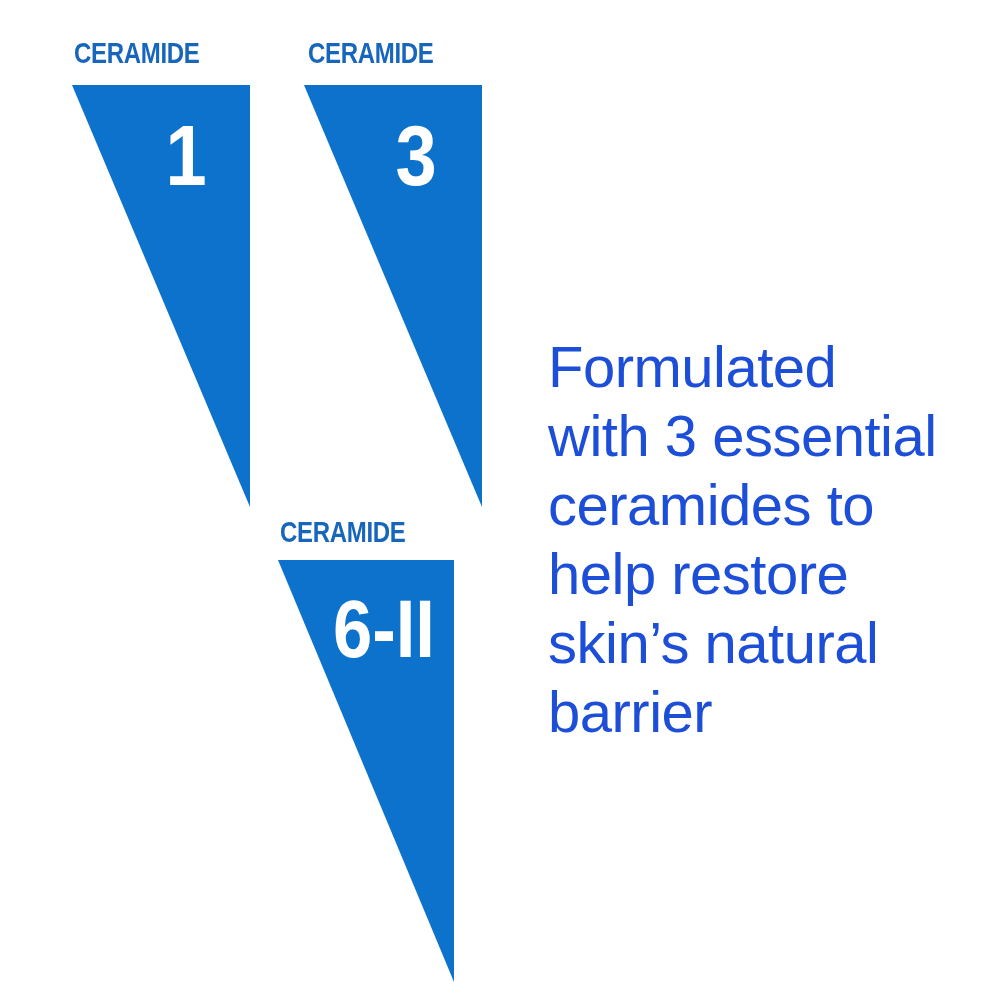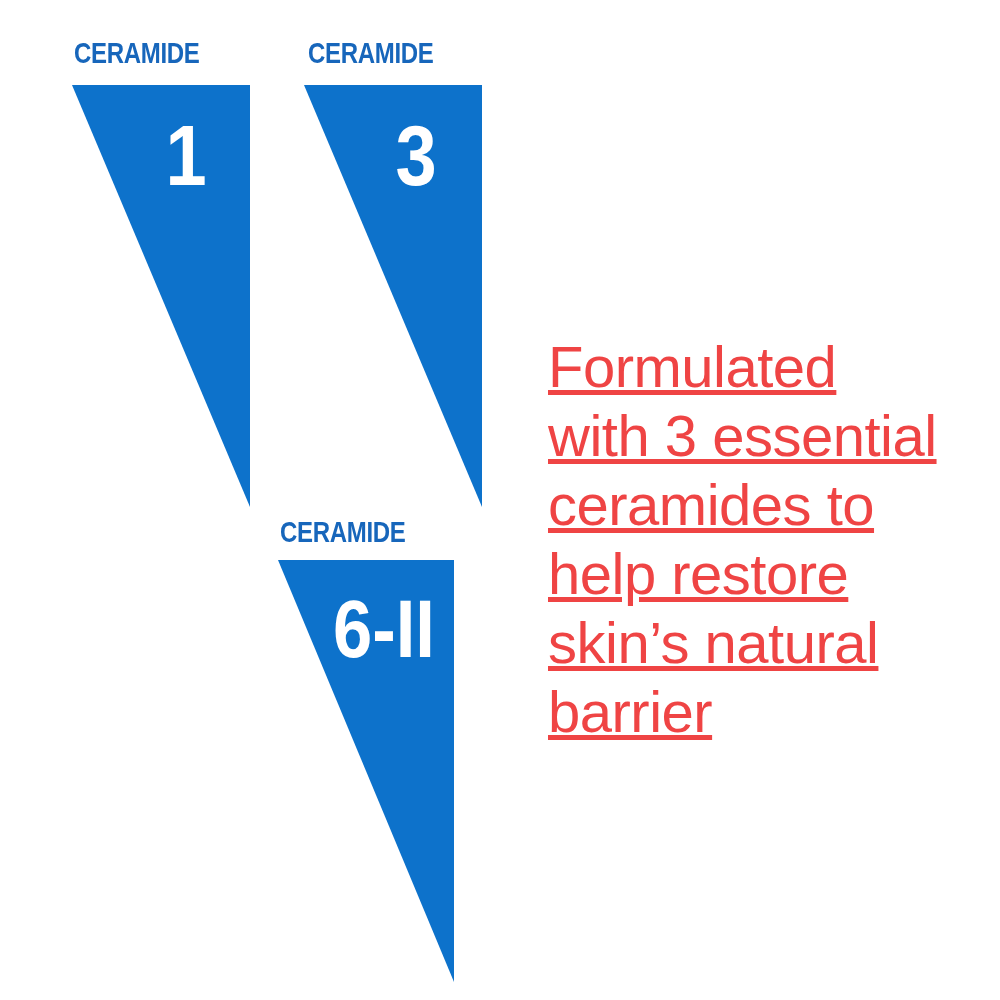--- a/index.html
+++ b/index.html
@@ -103,20 +103,20 @@
   </div>
 
   <div class="ceramide-group" style="left: 0px; top: 0px;">
     <div class="ceramide-label" style="left: 248px; top: 517px; color: rgb(23, 102, 187);">CERAMIDE</div>
     <svg class="ceramide-wedge" viewBox="0 0 178 422" preserveAspectRatio="none" style="left: 246px; top: 560px; width: 178px; height: 422px;">
       <polygon points="0,0 176,0 176,422" fill="#0d72cb"></polygon>
     </svg>
     <div class="wedge-number" style="left: 282px; top: 588px; width: 140px; font-size: 82px; color: rgb(255, 255, 255);">6-II</div>
   </div>
 
-  <p id="description" style="color: #ef4444; text-decoration: underline;">Formulated
+  <p id="description" style="color: #1d4ed8;">Formulated
 with 3 essential
 ceramides to
 help restore
 skin’s natural
 barrier</p>
 
 </div>
 
 </body></html>

